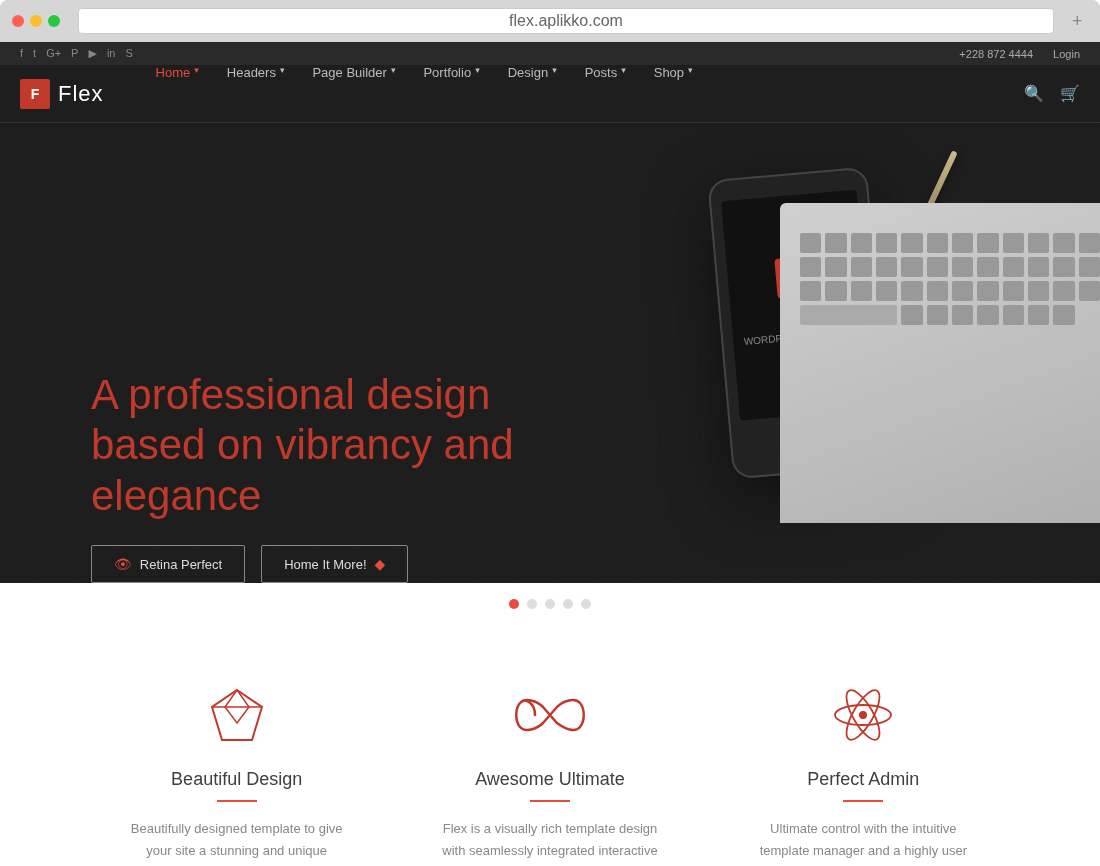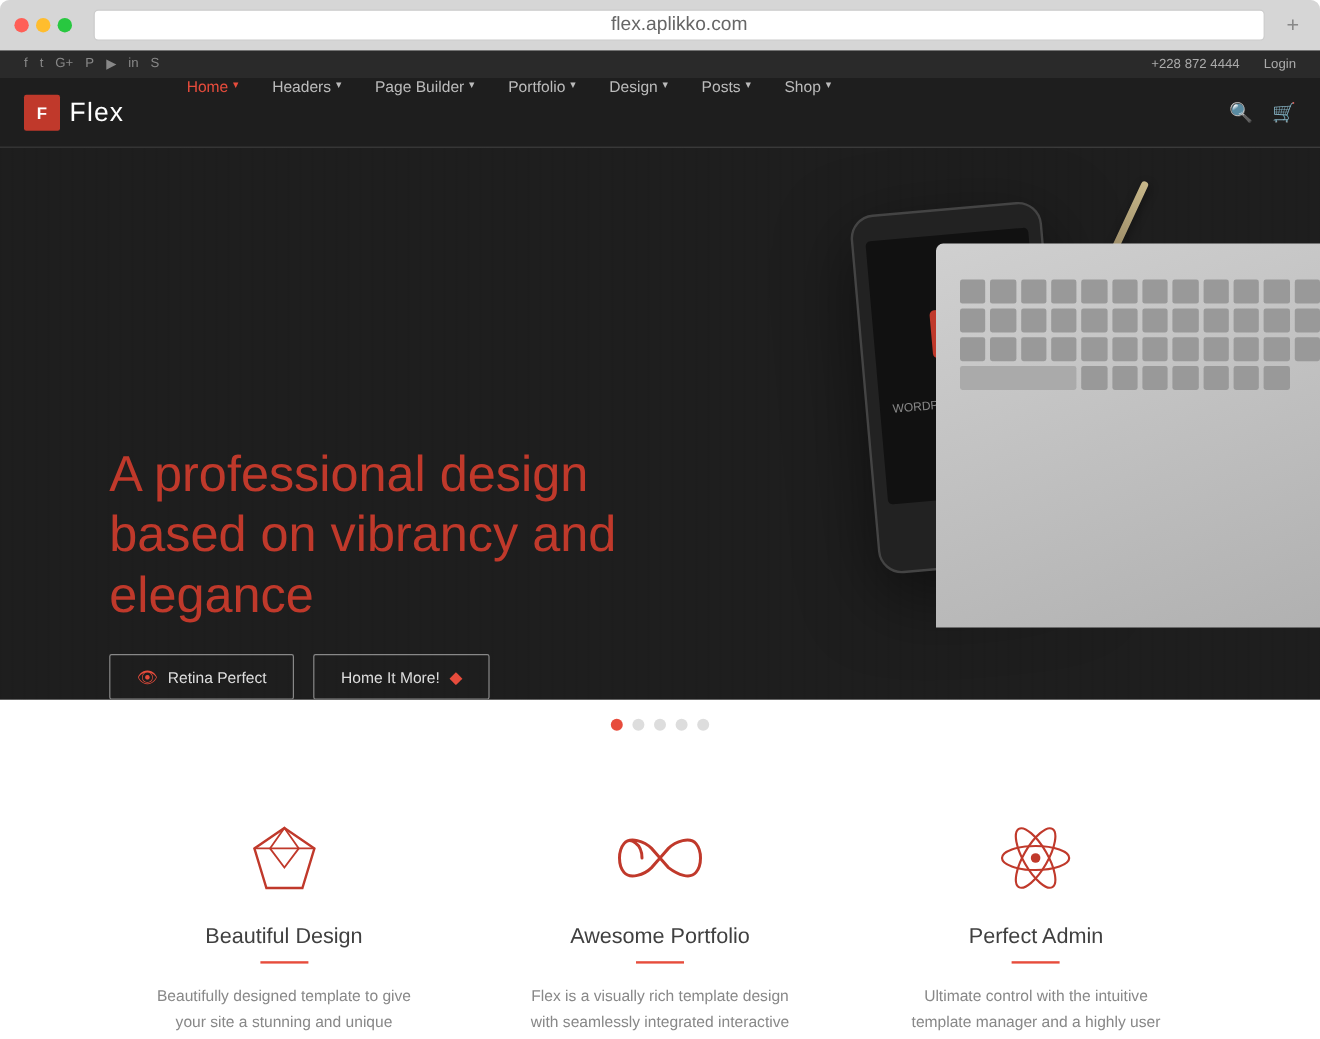--- a/index.html
+++ b/index.html
@@ -246,21 +246,21 @@
       <div class="feature-underline"></div>
       <div class="feature-desc">Beautifully designed template to give your site a stunning and unique lookwith incredible functionality.</div>
     </div>
 
     <div class="feature-item">
       <div class="feature-icon">
         <svg width="70" height="60" viewBox="0 0 70 60" fill="none" xmlns="http://www.w3.org/2000/svg">
           <path d="M 20,30 C 20,18 10,12 5,18 C 0,24 0,36 5,42 C 10,48 22,44 28,38 L 35,30 L 42,22 C 48,16 60,12 65,18 C 70,24 70,36 65,42 C 60,48 50,44 42,38 L 35,30 L 28,22 C 22,16 10,12 5,18" fill="none" stroke="#c0392b" stroke-width="2.5" stroke-linecap="round"></path>
         </svg>
       </div>
-      <div class="feature-title">Awesome Portfolio</div>
+      <div class="feature-title">Awesome Ultimate</div>
       <div class="feature-underline"></div>
       <div class="feature-desc">Flex is a visually rich template design with seamlessly integrated interactive and animated elements.</div>
     </div>
 
     <div class="feature-item">
       <div class="feature-icon">
         <svg width="60" height="60" viewBox="0 0 60 60" fill="none" xmlns="http://www.w3.org/2000/svg">
           <ellipse cx="30" cy="30" rx="28" ry="10" fill="none" stroke="#c0392b" stroke-width="1.8"></ellipse>
           <ellipse cx="30" cy="30" rx="28" ry="10" fill="none" stroke="#c0392b" stroke-width="1.8" transform="rotate(60 30 30)"></ellipse>
           <ellipse cx="30" cy="30" rx="28" ry="10" fill="none" stroke="#c0392b" stroke-width="1.8" transform="rotate(-60 30 30)"></ellipse>

